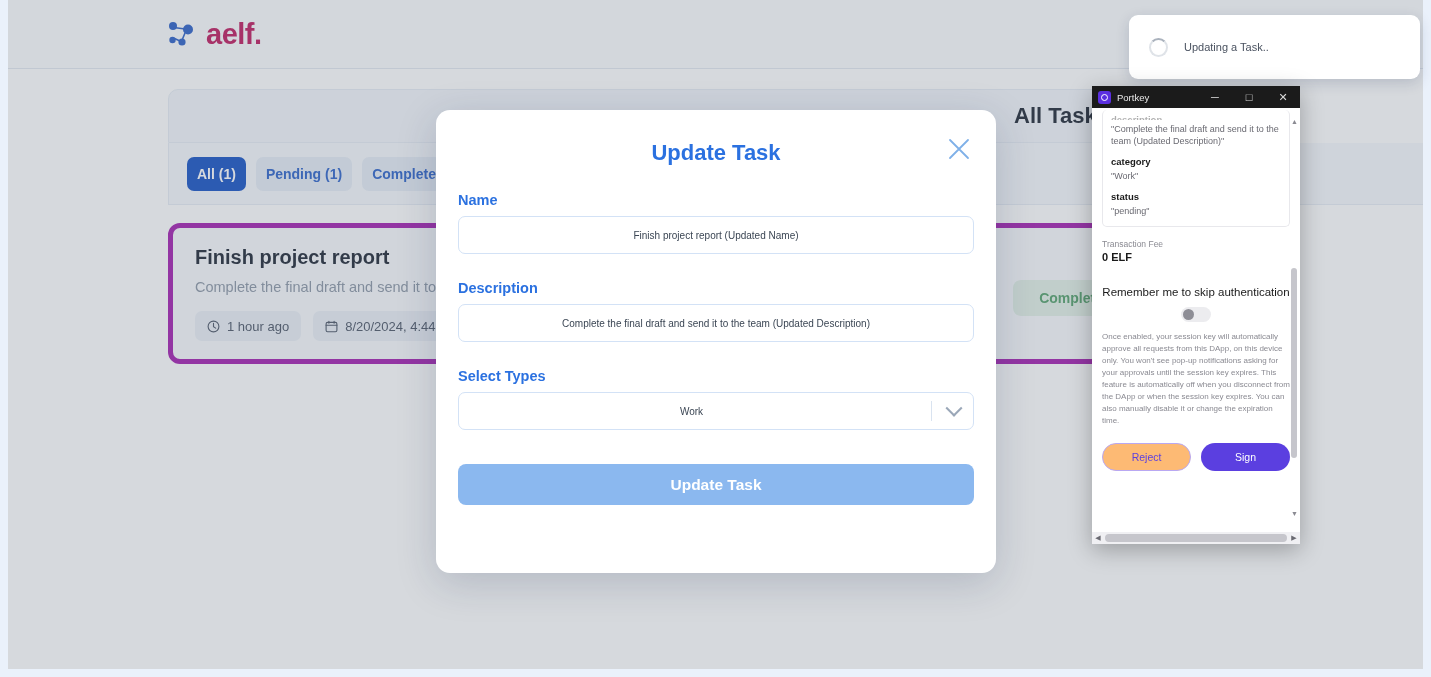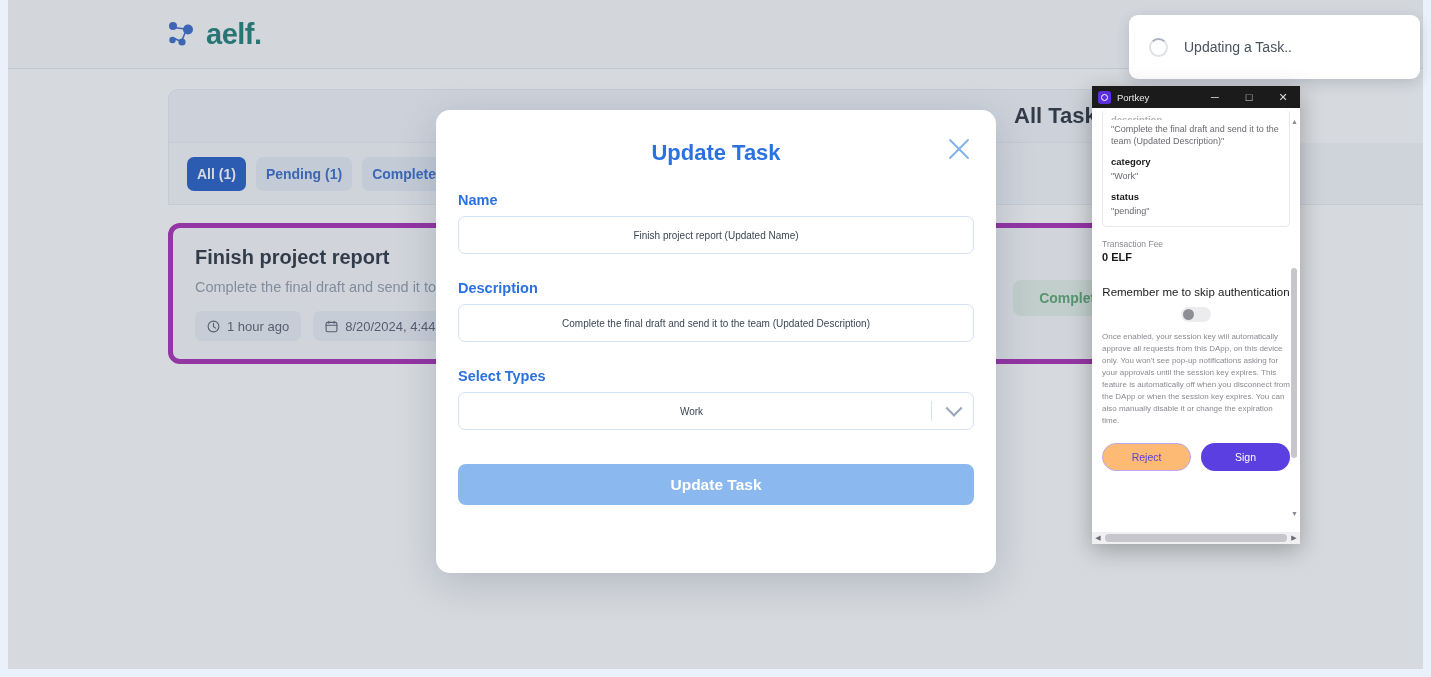--- a/index.html
+++ b/index.html
@@ -27,21 +27,21 @@
   .topbar {
     height: 69px; width: 100%;
     background: #fbfcfe;
     border-bottom: 1px solid #e2e8f0;
     display: flex; align-items: center;
     padding-left: 160px;
   }
   .brand { display: flex; align-items: center; gap: 8px; }
   .brand-mark { width: 30px; height: 26px; }
   .brand-text {
-    font-size: 29px; font-weight: 700; color: #0f766e;
+    font-size: 29px; font-weight: 700; color: #be185d;
     letter-spacing: -0.5px;
   }
 
   .content { padding: 20px 0 0 160px; }
   .panel-head {
     width: 1090px; height: 54px;
     background: #f3f6fb;
     border: 1px solid #e6ecf4;
     border-radius: 10px 10px 0 0;
     display: flex; align-items: center; justify-content: flex-end;
@@ -156,21 +156,21 @@
     width: 291px; height: 64px;
     background: #ffffff; border-radius: 9px;
     box-shadow: 0 4px 14px rgba(20,40,80,0.16);
     display: flex; align-items: center; gap: 16px;
     padding-left: 20px; z-index: 80;
   }
   .spinner {
     width: 19px; height: 19px; border-radius: 50%;
     border: 2px solid #dfe3e8; border-top-color: #aab2bd;
   }
-  .toast-text { font-size: 14px; color: #4a5260; }
+  .toast-text { font-size: 11px; color: #4a5260; }
 
   
   .portkey {
     position: absolute; left: 1092px; top: 86px;
     width: 208px; height: 458px;
     background: #ffffff; z-index: 90;
     box-shadow: 0 6px 22px rgba(0,0,0,0.28);
     overflow: hidden;
   }
   .pk-titlebar {

